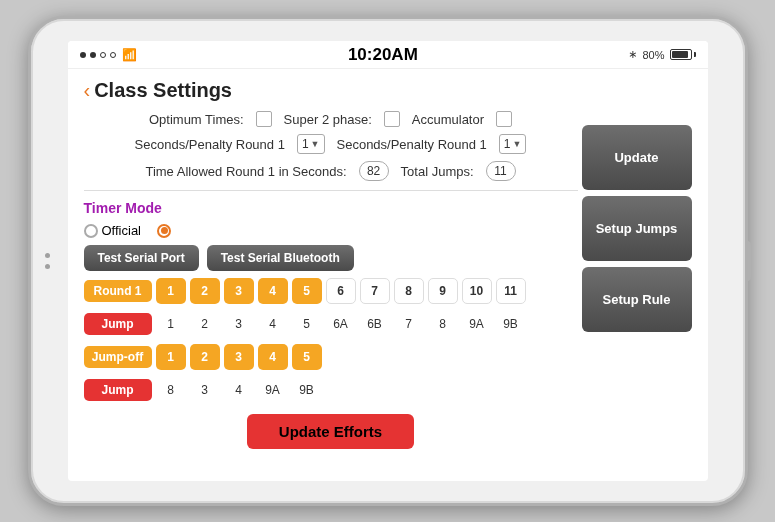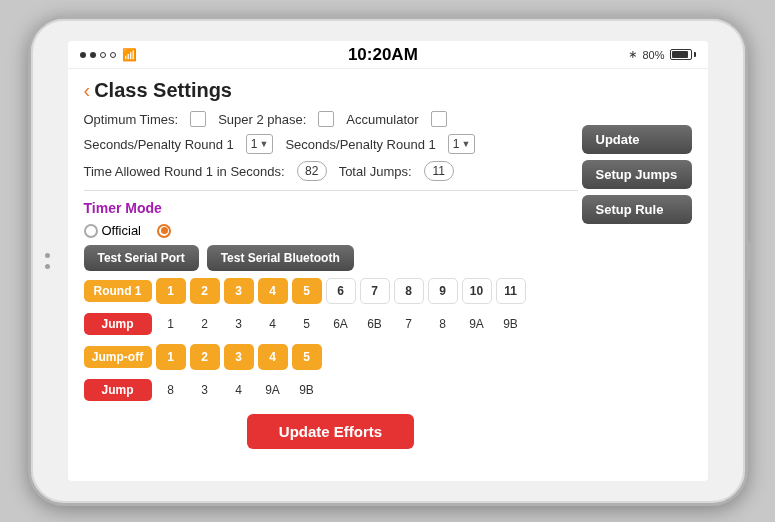--- a/index.html
+++ b/index.html
@@ -155,20 +155,21 @@
     }
 
     
     .settings-row {
       display: flex;
       align-items: center;
       gap: 12px;
       flex-wrap: wrap;
       font-size: 13px;
       color: #333;
+      justify-content: center;
     }
     .checkbox {
       width: 16px;
       height: 16px;
       border: 1.5px solid #aaa;
       background: #fff;
       border-radius: 2px;
     }
     .select-box {
       border: 1px solid #aaa;
@@ -203,26 +204,26 @@
       top: 56px;
       display: flex;
       flex-direction: column;
       gap: 6px;
     }
     .btn-gray {
       background: linear-gradient(to bottom, #6e6e6e, #4a4a4a);
       color: #fff;
       border: none;
       border-radius: 6px;
-      padding: 7px 14px;
+      padding: 25px 14px;
       font-size: 13px;
       font-weight: 600;
       cursor: pointer;
       min-width: 110px;
-      text-align: left;
+      text-align: center;
     }
 
     
     .divider {
       height: 1px;
       background: #ddd;
       margin: 2px 0;
     }
 
     
@@ -311,21 +312,21 @@
     .cell-plain { background: transparent; color: #333; font-weight: 400; }
 
     
     .update-efforts-wrap {
       display: flex;
       justify-content: center;
       margin-top: 4px;
     }
     .btn-update-efforts {
       background: #e53333;
-      color: #ffffff;
+      color: #000000;
       border: none;
       border-radius: 6px;
       padding: 9px 32px;
       font-size: 15px;
       font-weight: 700;
       cursor: pointer;
     }
 
     
     .content-wrapper {

